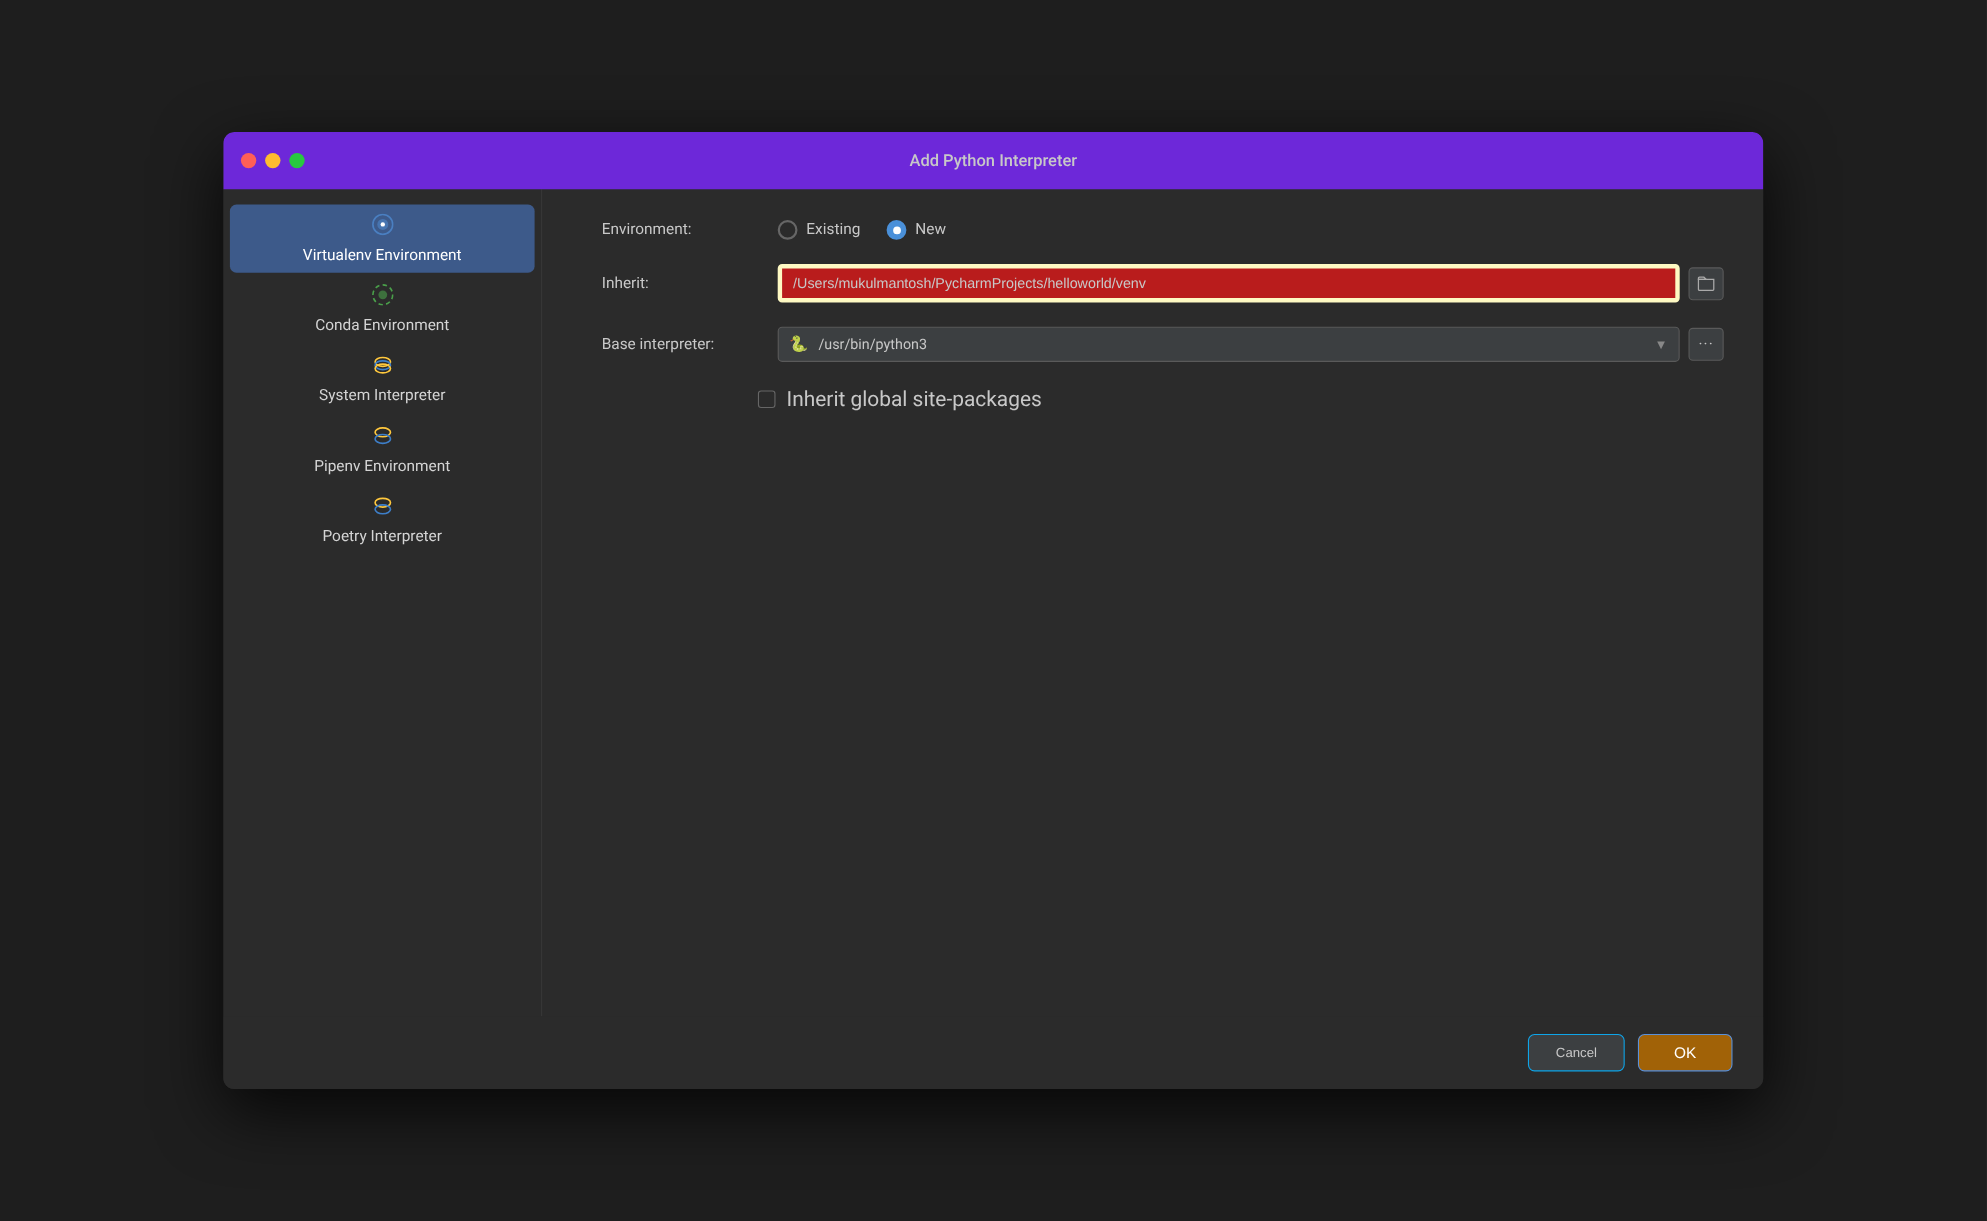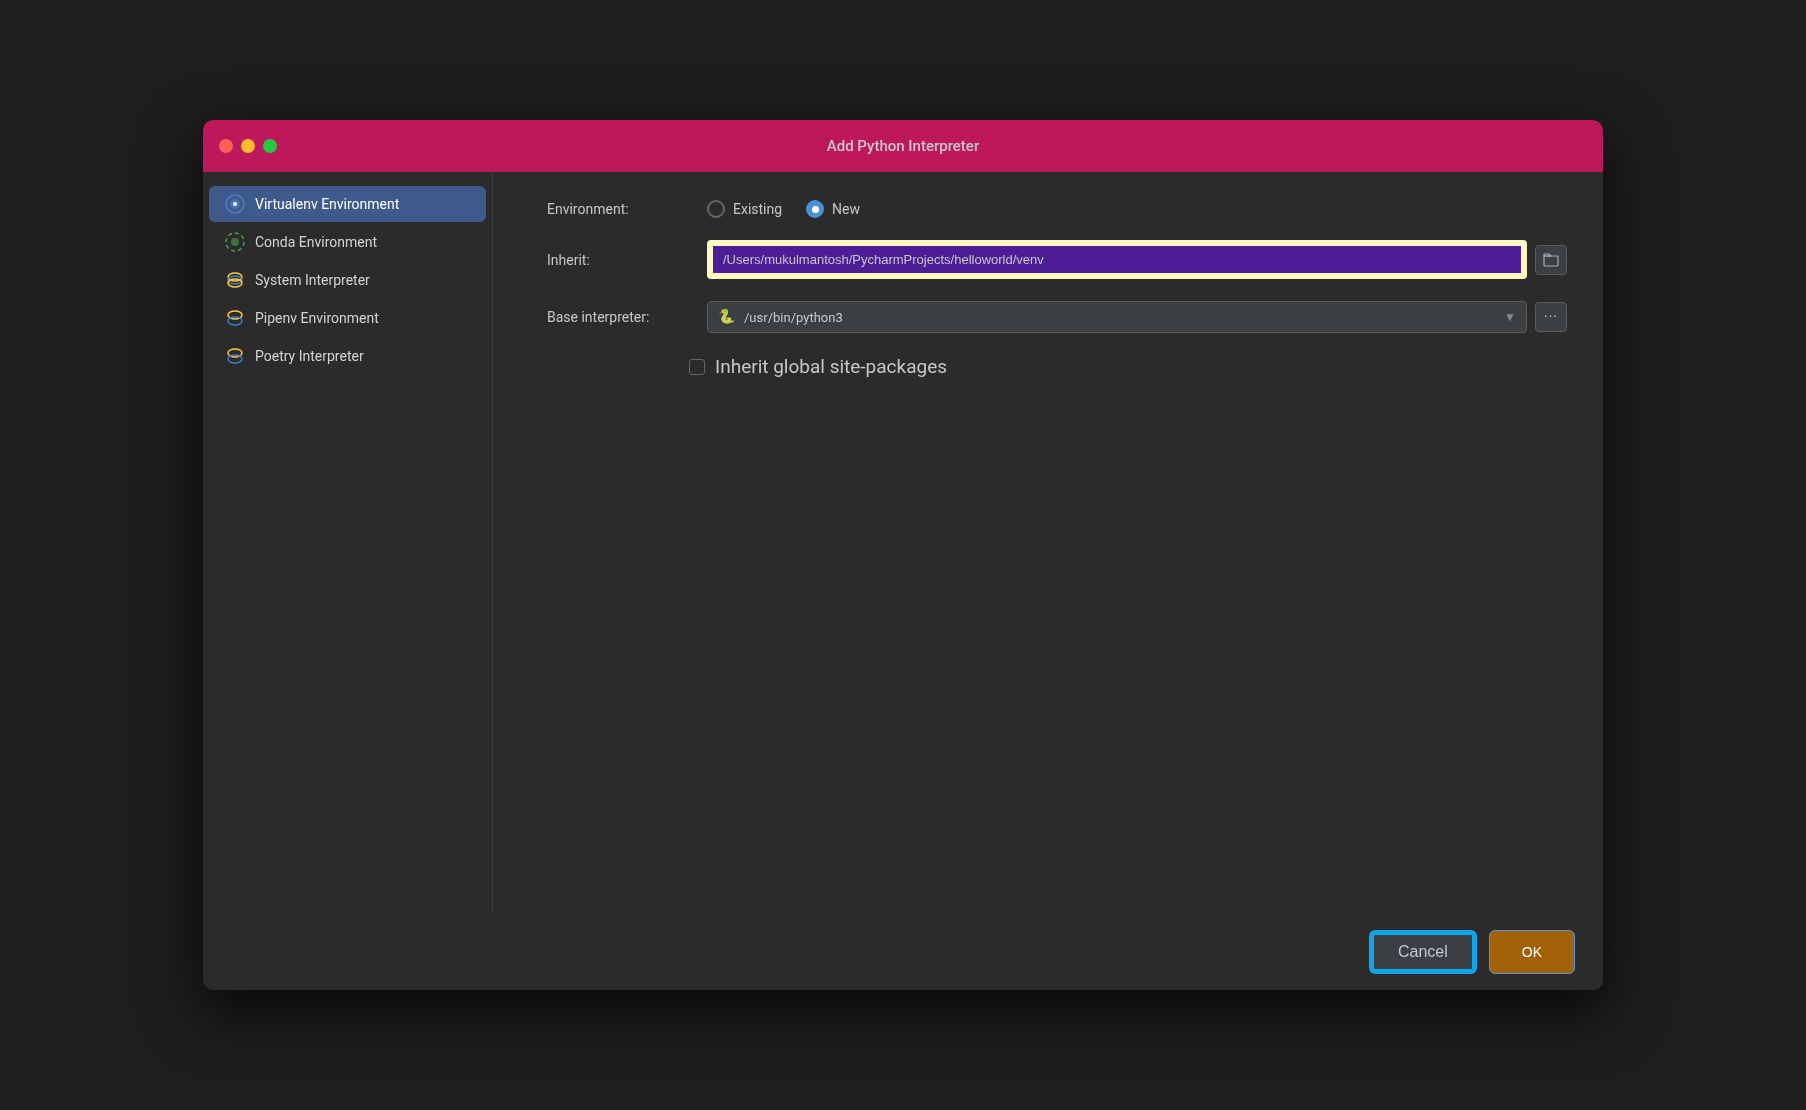--- a/index.html
+++ b/index.html
@@ -20,21 +20,21 @@
       width: 1400px;
       height: 870px;
       display: flex;
       flex-direction: column;
       box-shadow: 0 20px 60px rgba(0,0,0,0.8);
       overflow: hidden;
       position: relative;
     }
 
     .title-bar {
-      background: #be185d;
+      background: #6d28d9;
       height: 52px;
       display: flex;
       align-items: center;
       justify-content: center;
       position: relative;
       border-radius: 10px 10px 0 0;
     }
 
     .window-controls {
       position: absolute;
@@ -76,20 +76,21 @@
     }
 
     .sidebar-item {
       display: flex;
       align-items: center;
       padding: 8px 16px;
       cursor: pointer;
       border-radius: 6px;
       margin: 2px 6px;
       gap: 10px;
+      flex-direction: column;
     }
 
     .sidebar-item.active {
       background: #3d5a8a;
     }
 
     .sidebar-item-label {
       color: #d4d4d4;
       font-size: 14px;
     }
@@ -173,22 +174,22 @@
 
     .location-input-wrapper {
       flex: 1;
       display: flex;
       align-items: center;
       gap: 8px;
     }
 
     .location-input {
       flex: 1;
-      background: #4c1d95;
-      border: 6px solid #fef9c3;
+      background: #b91c1c;
+      border: 4px solid #fef9c3;
       border-radius: 4px;
       color: #c8c8c8;
       font-size: 13px;
       padding: 6px 10px;
       outline: none;
     }
 
     .folder-btn {
       width: 32px;
       height: 30px;
@@ -281,24 +282,24 @@
     .dialog-footer {
       padding: 16px 28px;
       display: flex;
       justify-content: flex-end;
       gap: 12px;
       background: #2b2b2b;
     }
 
     .btn-cancel {
       background: #3c3f41;
-      border: 5px solid #0ea5e9;
+      border: 1px solid #0ea5e9;
       border-radius: 6px;
       color: #c8c8c8;
-      font-size: 16px;
+      font-size: 12px;
       padding: 8px 24px;
       cursor: pointer;
     }
 
     .btn-ok {
       background: #a16207;
       border: 1px solid #5a90d9;
       border-radius: 6px;
       color: #ffffff;
       font-size: 14px;

